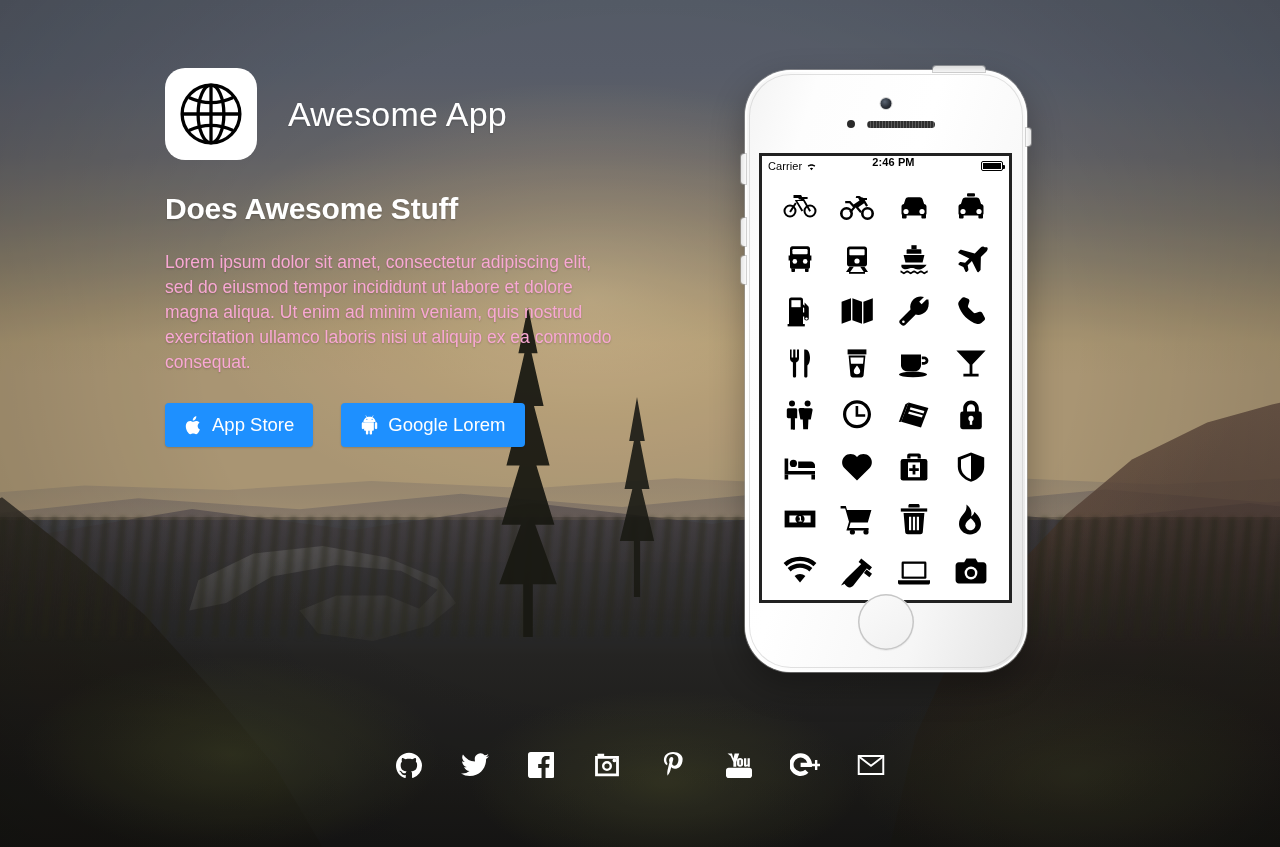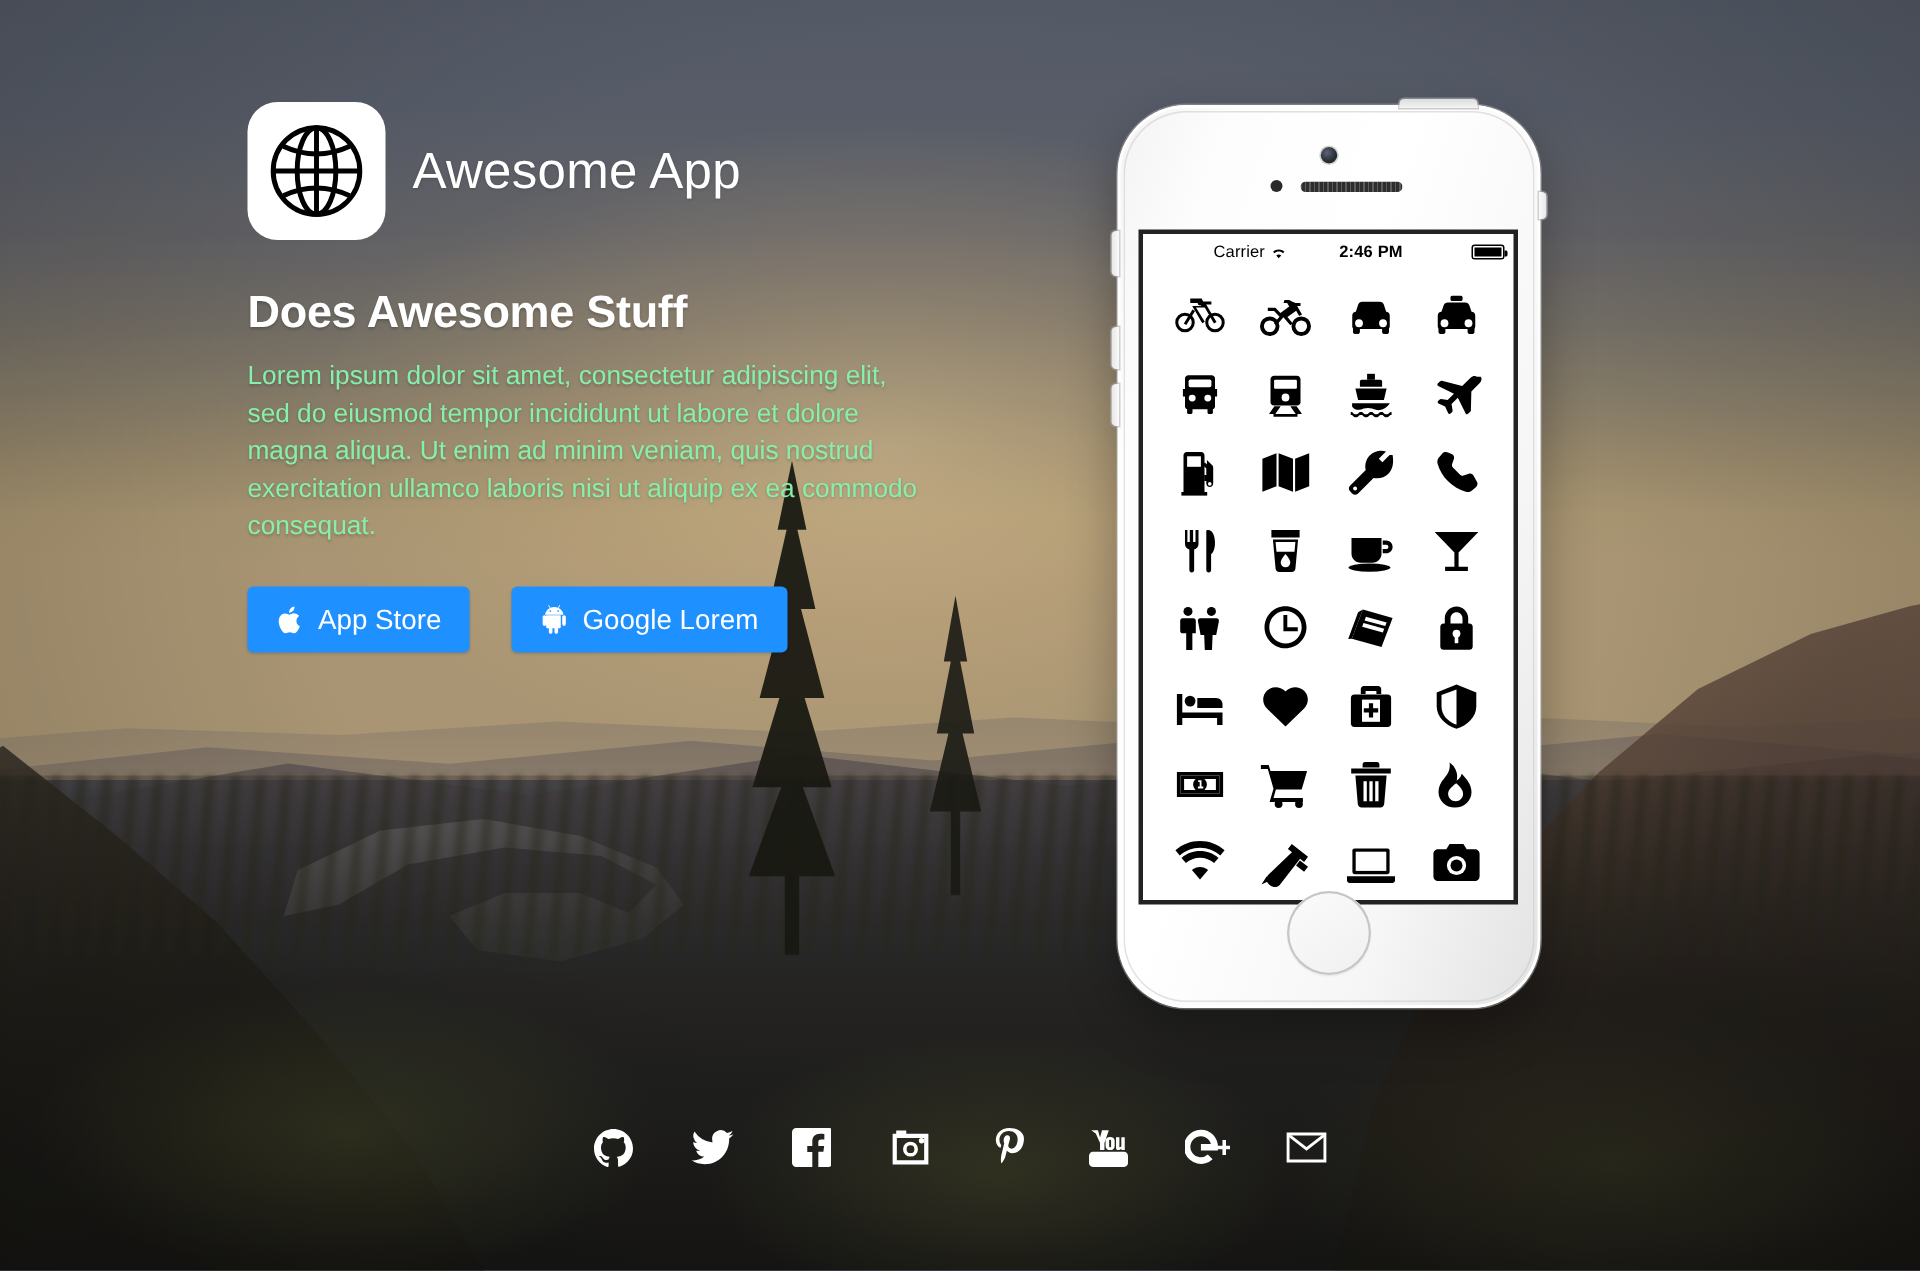--- a/index.html
+++ b/index.html
@@ -101,37 +101,37 @@
     position:absolute; inset:0;
     background:radial-gradient(ellipse at 50% 42%, rgba(0,0,0,0) 48%, rgba(0,0,0,.22) 100%);
   }
   .bg-tint{ position:absolute; inset:0; background:rgba(30,34,44,.10); }
 
   
   .page{ position:absolute; inset:0; z-index:5; }
 
   .hero-left{ position:absolute; left:165px; top:68px; width:470px; }
 
-  .brand{ display:flex; align-items:center; gap:18px; }
+  .brand{ display:flex; align-items:center; gap:31px; }
   .app-icon{
     width:92px; height:92px; background:#fff; border-radius:20px;
     display:flex; align-items:center; justify-content:center; flex:0 0 auto;
   }
   .app-icon svg{ width:66px; height:66px; display:block; }
   .app-title{
     color:#fff; font-size:34px; font-weight:400; letter-spacing:.2px;
     text-shadow:0 1px 2px rgba(0,0,0,.18);
   }
 
   .headline{
     margin-top:32px; color:#fff; font-size:30px; font-weight:700; letter-spacing:-.2px;
     text-shadow:0 1px 2px rgba(0,0,0,.20);
   }
   .lede{
-    margin-top:12px; width:452px; color:#86efac; font-size:17.5px; line-height:25px;
+    margin-top:24px; width:452px; color:#f9a8d4; font-size:17.5px; line-height:25px;
     text-shadow:0 1px 2px rgba(0,0,0,.22);
   }
 
   .cta-row{ margin-top:28px; display:flex; gap:28px; }
   .btn{
     display:inline-flex; align-items:center; gap:9px;
     height:44px; padding:12px 19px; border:none; border-radius:4px;
     background:#1e90ff; color:#fff; font-size:18.5px; font-family:inherit;
     cursor:pointer; line-height:1; text-decoration:none;
     box-shadow:0 1px 2px rgba(0,0,0,.15);
@@ -189,22 +189,22 @@
     background:#2e2e2e;
     background-image:repeating-linear-gradient(90deg, rgba(255,255,255,.22) 0 1px, rgba(0,0,0,0) 1px 3px);
   }
 
   .screen{
     position:absolute; left:17px; top:86px; width:247px; height:444px;
     background:#fff; overflow:hidden;
     box-shadow:0 0 0 3px #222;
   }
   .statusbar{
-    height:20px; display:flex; align-items:center; padding:12px 6px;
-    font-size:11px; color:#000; letter-spacing:.1px; position:relative;margin-left:41px;
+    height:20px; display:flex; padding:0 6px;
+    font-size:11px; color:#000; letter-spacing:.1px; position:relative;
   }
   .sb-left{ display:flex; align-items:center; gap:4px; }
   .sb-time{ position:absolute; left:16px; right:0; text-align:center; font-weight:700; font-size:11px; }
   .sb-right{ margin-left:auto; display:flex; align-items:center; }
   .wifi-mini{ width:11px; height:9px; display:block; }
   .battery{
     width:22px; height:10px; border:1px solid #000; border-radius:2px;
     position:relative; background:#000; background-clip:content-box; padding:1px;
   }
   .battery i{ display:block; width:100%; height:100%; background:#000; }

